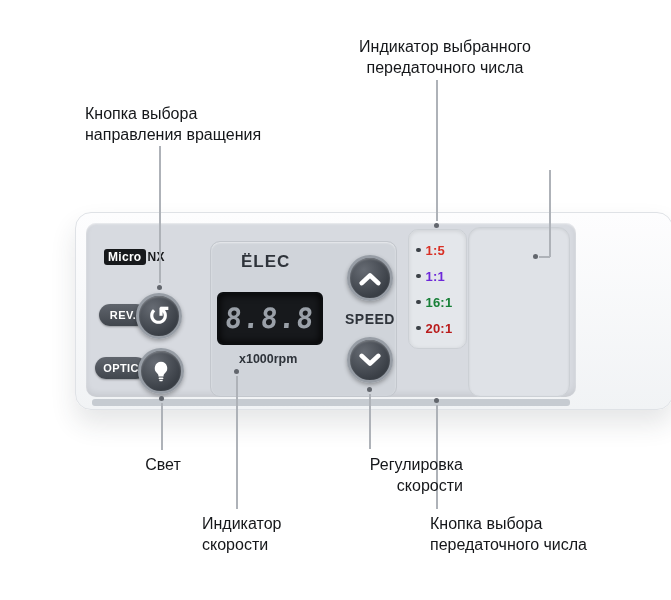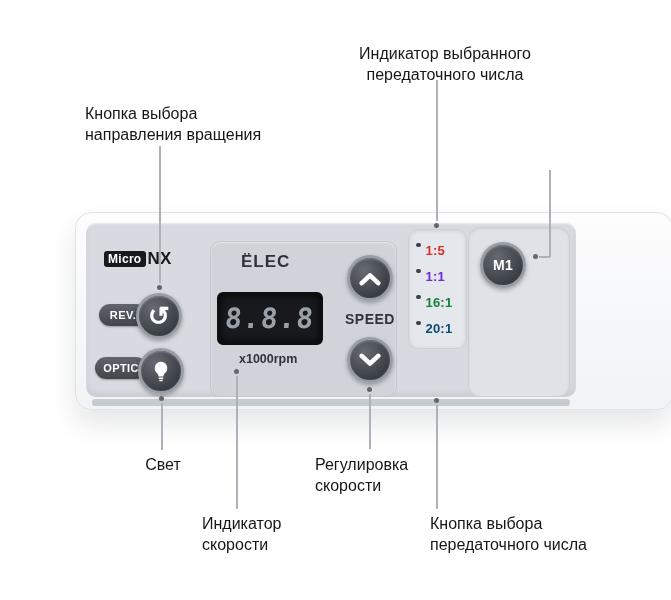--- a/index.html
+++ b/index.html
@@ -20,21 +20,21 @@
             background:linear-gradient(#fdfdfe,#f1f3f5); border:1px solid #dfe2e6; border-radius:16px;
             box-shadow:0 14px 26px rgba(40,50,60,.12); z-index:1;padding-left:36px; }
   .device-face { position:absolute; left:10px; top:10px; width:490px; height:174px;
                  background:#d7dae0; border-radius:10px;
                  box-shadow:inset 0 1px 2px rgba(255,255,255,.6), inset 0 -3px 6px rgba(0,0,0,.08); }
   .device-strip { position:absolute; left:16px; top:186px; width:478px; height:7px; background:#c6cbd1; border-radius:3px; }
 
   
   .brand { position:absolute; left:18px; top:26px; display:flex; align-items:center; }
   .brand-micro { background:#17191c; color:#fff; font-weight:bold; font-size:12px; padding:1px 4px; border-radius:3px; letter-spacing:.3px; }
-  .brand-nx { color:#17191c; font-weight:bold; font-size:17px; margin-left:2px; letter-spacing:.3px; }
+  .brand-nx { color:#17191c; font-weight:bold; font-size:12px; margin-left:2px; letter-spacing:.3px; }
 
   
   .pill { position:absolute; border-radius:13px; background:linear-gradient(#60656d,#41464d);
           color:#fff; font-weight:bold; font-size:11px; letter-spacing:.4px;
           display:flex; align-items:center; justify-content:center;
           box-shadow:0 1px 2px rgba(0,0,0,.3); z-index:1; }
   .circle-btn { position:absolute; width:46px; height:46px; border-radius:50%;
           background:radial-gradient(circle at 35% 30%, #666b73, #393e45 72%);
           border:3px solid #979da5;
           box-shadow:0 2px 4px rgba(0,0,0,.3), inset 0 1px 2px rgba(255,255,255,.25);
@@ -53,45 +53,45 @@
           color:#9aa0a8; transform:skewX(-5deg); letter-spacing:1px; }
   .unit { position:absolute; left:28px; top:110px; font-size:12.5px; font-weight:bold; color:#2e333a; }
   .speed-label { position:absolute; left:124px; top:69px; width:70px; text-align:center;
           font-size:14px; font-weight:bold; letter-spacing:.5px; color:#2e333a; }
 
   
   .ratio-panel { position:absolute; left:322px; top:6px; width:59px; height:120px;
           background:#e4e7eb; border:1px solid #ccd0d5; border-radius:10px;
           box-shadow:inset 0 1px 4px rgba(0,0,0,.10);
           display:flex; flex-direction:column; justify-content:space-around; padding:7px 0 7px 7px; }
-  .ratio-row { display:flex; gap:5px; }
+  .ratio-row { display:flex; align-items:center; gap:5px; }
   .led-dot { width:4.5px; height:4.5px; border-radius:50%; background:#3c4147; flex:0 0 auto; }
   .ratio-label { font-size:13px; font-weight:bold; letter-spacing:.2px; }
 
   
   .m-panel { position:absolute; left:382px; top:4px; width:102px; height:170px;
           background:#dfe2e7; border:1px solid #ccd0d5; border-radius:12px;
           box-shadow:inset 0 1px 3px rgba(0,0,0,.08); }
   .m-btn { left:11px; font-size:14px; font-weight:bold; letter-spacing:.3px; }
 
   .gear-btn { left:328px; top:128px; font-size:10.5px; font-weight:bold; letter-spacing:.3px; }
 
   .btn-label { font-weight:bold; }
 </style>
 </head>
 <body>
 
 <div class="canvas">
 
-  <div class="ann center" style="left:337px; top:43px; width:216px;">Индикатор выбранного
+  <div class="ann center" style="left:337px; top:36px; width:216px;">Индикатор выбранного
 передаточного числа</div>
   <div class="ann" style="left:85px; top:103px; width:230px;">Кнопка выбора
 направления вращения</div>
   <div class="ann center" style="left:132px; top:454px; width:62px;">Свет</div>
-  <div class="ann" style="left:315px; top:454px; width:140px;">Регулировка
+  <div class="ann" style="left:323px; top:454px; width:140px;text-align:right;">Регулировка
 скорости</div>
   <div class="ann" style="left:202px; top:513px; width:130px;">Индикатор
 скорости</div>
   <div class="ann" style="left:430px; top:513px; width:195px;">Кнопка выбора
 передаточного числа</div>
 
   <div class="vline" style="left:436px; top:80px;  height:141px;"></div>
   <div class="ldot" style="left:434px; top:223px;"></div>
 
   <div class="vline" style="left:159px; top:146px; height:137px;"></div>
@@ -170,28 +170,25 @@
         <div class="ratio-row">
           <span class="led-dot"></span>
           <span class="ratio-label" style="color: #6d28d9;">1:1</span>
         </div>
         <div class="ratio-row">
           <span class="led-dot"></span>
           <span class="ratio-label" style="color: rgb(24, 128, 56);">16:1</span>
         </div>
         <div class="ratio-row">
           <span class="led-dot"></span>
-          <span class="ratio-label" style="color: #0c4a6e;">20:1</span>
+          <span class="ratio-label" style="color: #b91c1c;">20:1</span>
         </div>
       </div>
 
 
       <div class="m-panel">
-        <div class="circle-btn m-btn" style="top:14px;">
-          <span class="btn-label">M1</span>
-        </div>
       </div>
 
     </div>
     <div class="device-strip"></div>
   </div>
 
 </div>
 
 </body></html>

